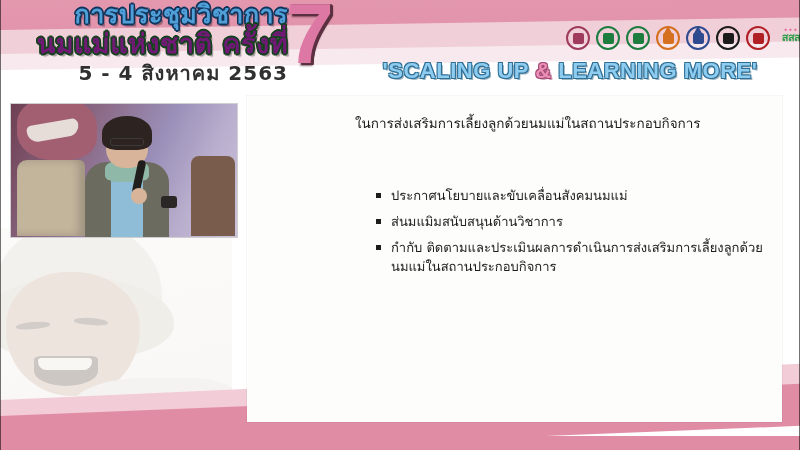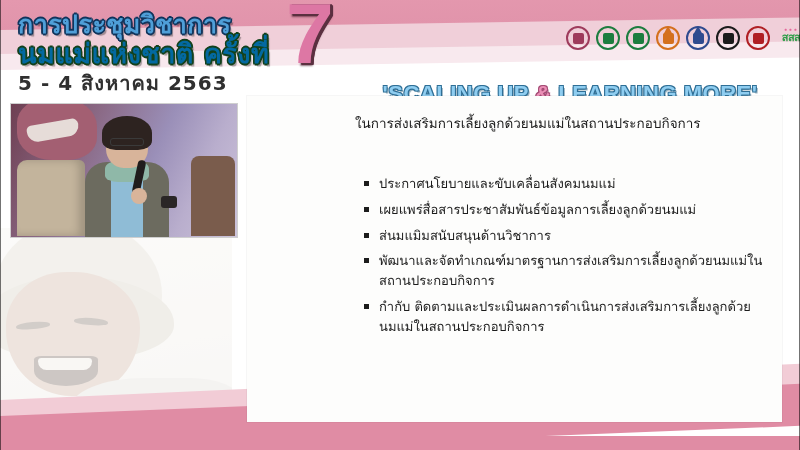--- a/index.html
+++ b/index.html
@@ -143,44 +143,43 @@
     background: #dcd8d2;
     border-radius: 44% 30% 0 0;
   }
 
   
   .title-wrap {
     position: absolute;
     left: 18px;
     top: 2px;
     width: 270px;
-    text-align: left;
+    text-align: right;
     line-height: 1;
-    margin-top: 10px;
   }
   .title-line1,
   .title-line2 {
     font-weight: 700;
     letter-spacing: 0.5px;
     white-space: nowrap;
   }
   .title-line1 {
     font-size: 25px;
     color: #4f9fd8;
     text-shadow:
       -1.4px -1.4px 0 #12355c, 1.4px -1.4px 0 #12355c,
       -1.4px 1.4px 0 #12355c, 1.4px 1.4px 0 #12355c,
       0 -1.6px 0 #12355c, 0 1.6px 0 #12355c,
       -1.6px 0 0 #12355c, 1.6px 0 0 #12355c,
       2.5px 2.5px 1px rgba(0,0,0,.35);
   }
   .title-line2 {
     font-size: 27px;
     margin-top: 3px;
-    color: #0369a1;
+    color: #701a75;
     text-shadow:
       -1.4px -1.4px 0 #14421d, 1.4px -1.4px 0 #14421d,
       -1.4px 1.4px 0 #14421d, 1.4px 1.4px 0 #14421d,
       0 -1.6px 0 #14421d, 0 1.6px 0 #14421d,
       -1.6px 0 0 #14421d, 1.6px 0 0 #14421d,
       2.5px 2.5px 1px rgba(0,0,0,.35);
   }
   .title-date {
     margin-top: 6px;
     font-size: 20px;
@@ -283,21 +282,20 @@
     position: absolute;
     left: 355px;
     top: 58px;
     width: 430px;
     text-align: center;
     font-size: 22px;
     font-weight: 700;
     font-family: "Liberation Sans", sans-serif;
     letter-spacing: 0.5px;
     white-space: nowrap;
-    margin-top: 23px;
   }
   .slogan .blue {
     color: #8fcdf0;
     text-shadow:
       -1px -1px 0 #2f6f96, 1px -1px 0 #2f6f96,
       -1px 1px 0 #2f6f96, 1px 1px 0 #2f6f96,
       2px 2px 0 rgba(40,90,120,.45);
   }
   .slogan .pink {
     color: #eb8fb6;
@@ -463,21 +461,21 @@
     width: 410px;
     color: #1c1c1c;
     font-size: 13.5px;
     line-height: 1.65;
   }
   .bullet-list {
     position: absolute;
     left: 112px;
     top: 74px;
     width: 400px;
-    margin: 4px;
+    margin: 16px;
     padding: 0;
     list-style: none;
   }
   .bullet-list li {
     position: relative;
     padding-left: 16px;
     margin-bottom: 6px;
     color: #1c1c1c;
     font-size: 13px;
     line-height: 1.52;
@@ -593,23 +591,21 @@
     <div class="vf-hand"></div>
     <div class="vf-clicker"></div>
   </div>
 
   <div class="content-panel">
     <div class="content-head">
       <div>ในการส่งเสริมการเลี้ยงลูกด้วยนมแม่ในสถานประกอบกิจการ</div>
     </div>
     <ul class="bullet-list">
       <li>ประกาศนโยบายและขับเคลื่อนสังคมนมแม่</li>
-      <li>เผยแพร่สื่อสารประชาสัมพันธ์ข้อมูลการเลี้ยงลูกด้วยนมแม่</li>
       <li>ส่นมแมิมสนับสนุนด้านวิชาการ</li>
-      <li>พัฒนาและจัดทำเกณฑ์มาตรฐานการส่งเสริมการเลี้ยงลูกด้วยนมแม่ในสถานประกอบกิจการ</li>
       <li>กำกับ ติดตามและประเมินผลการดำเนินการส่งเสริมการเลี้ยงลูกด้วยนมแม่ในสถานประกอบกิจการ</li>
     </ul>
   </div>
 
   <div class="frame-edge left"></div>
   <div class="frame-edge right"></div>
 
 </div>
 
 </body></html>

